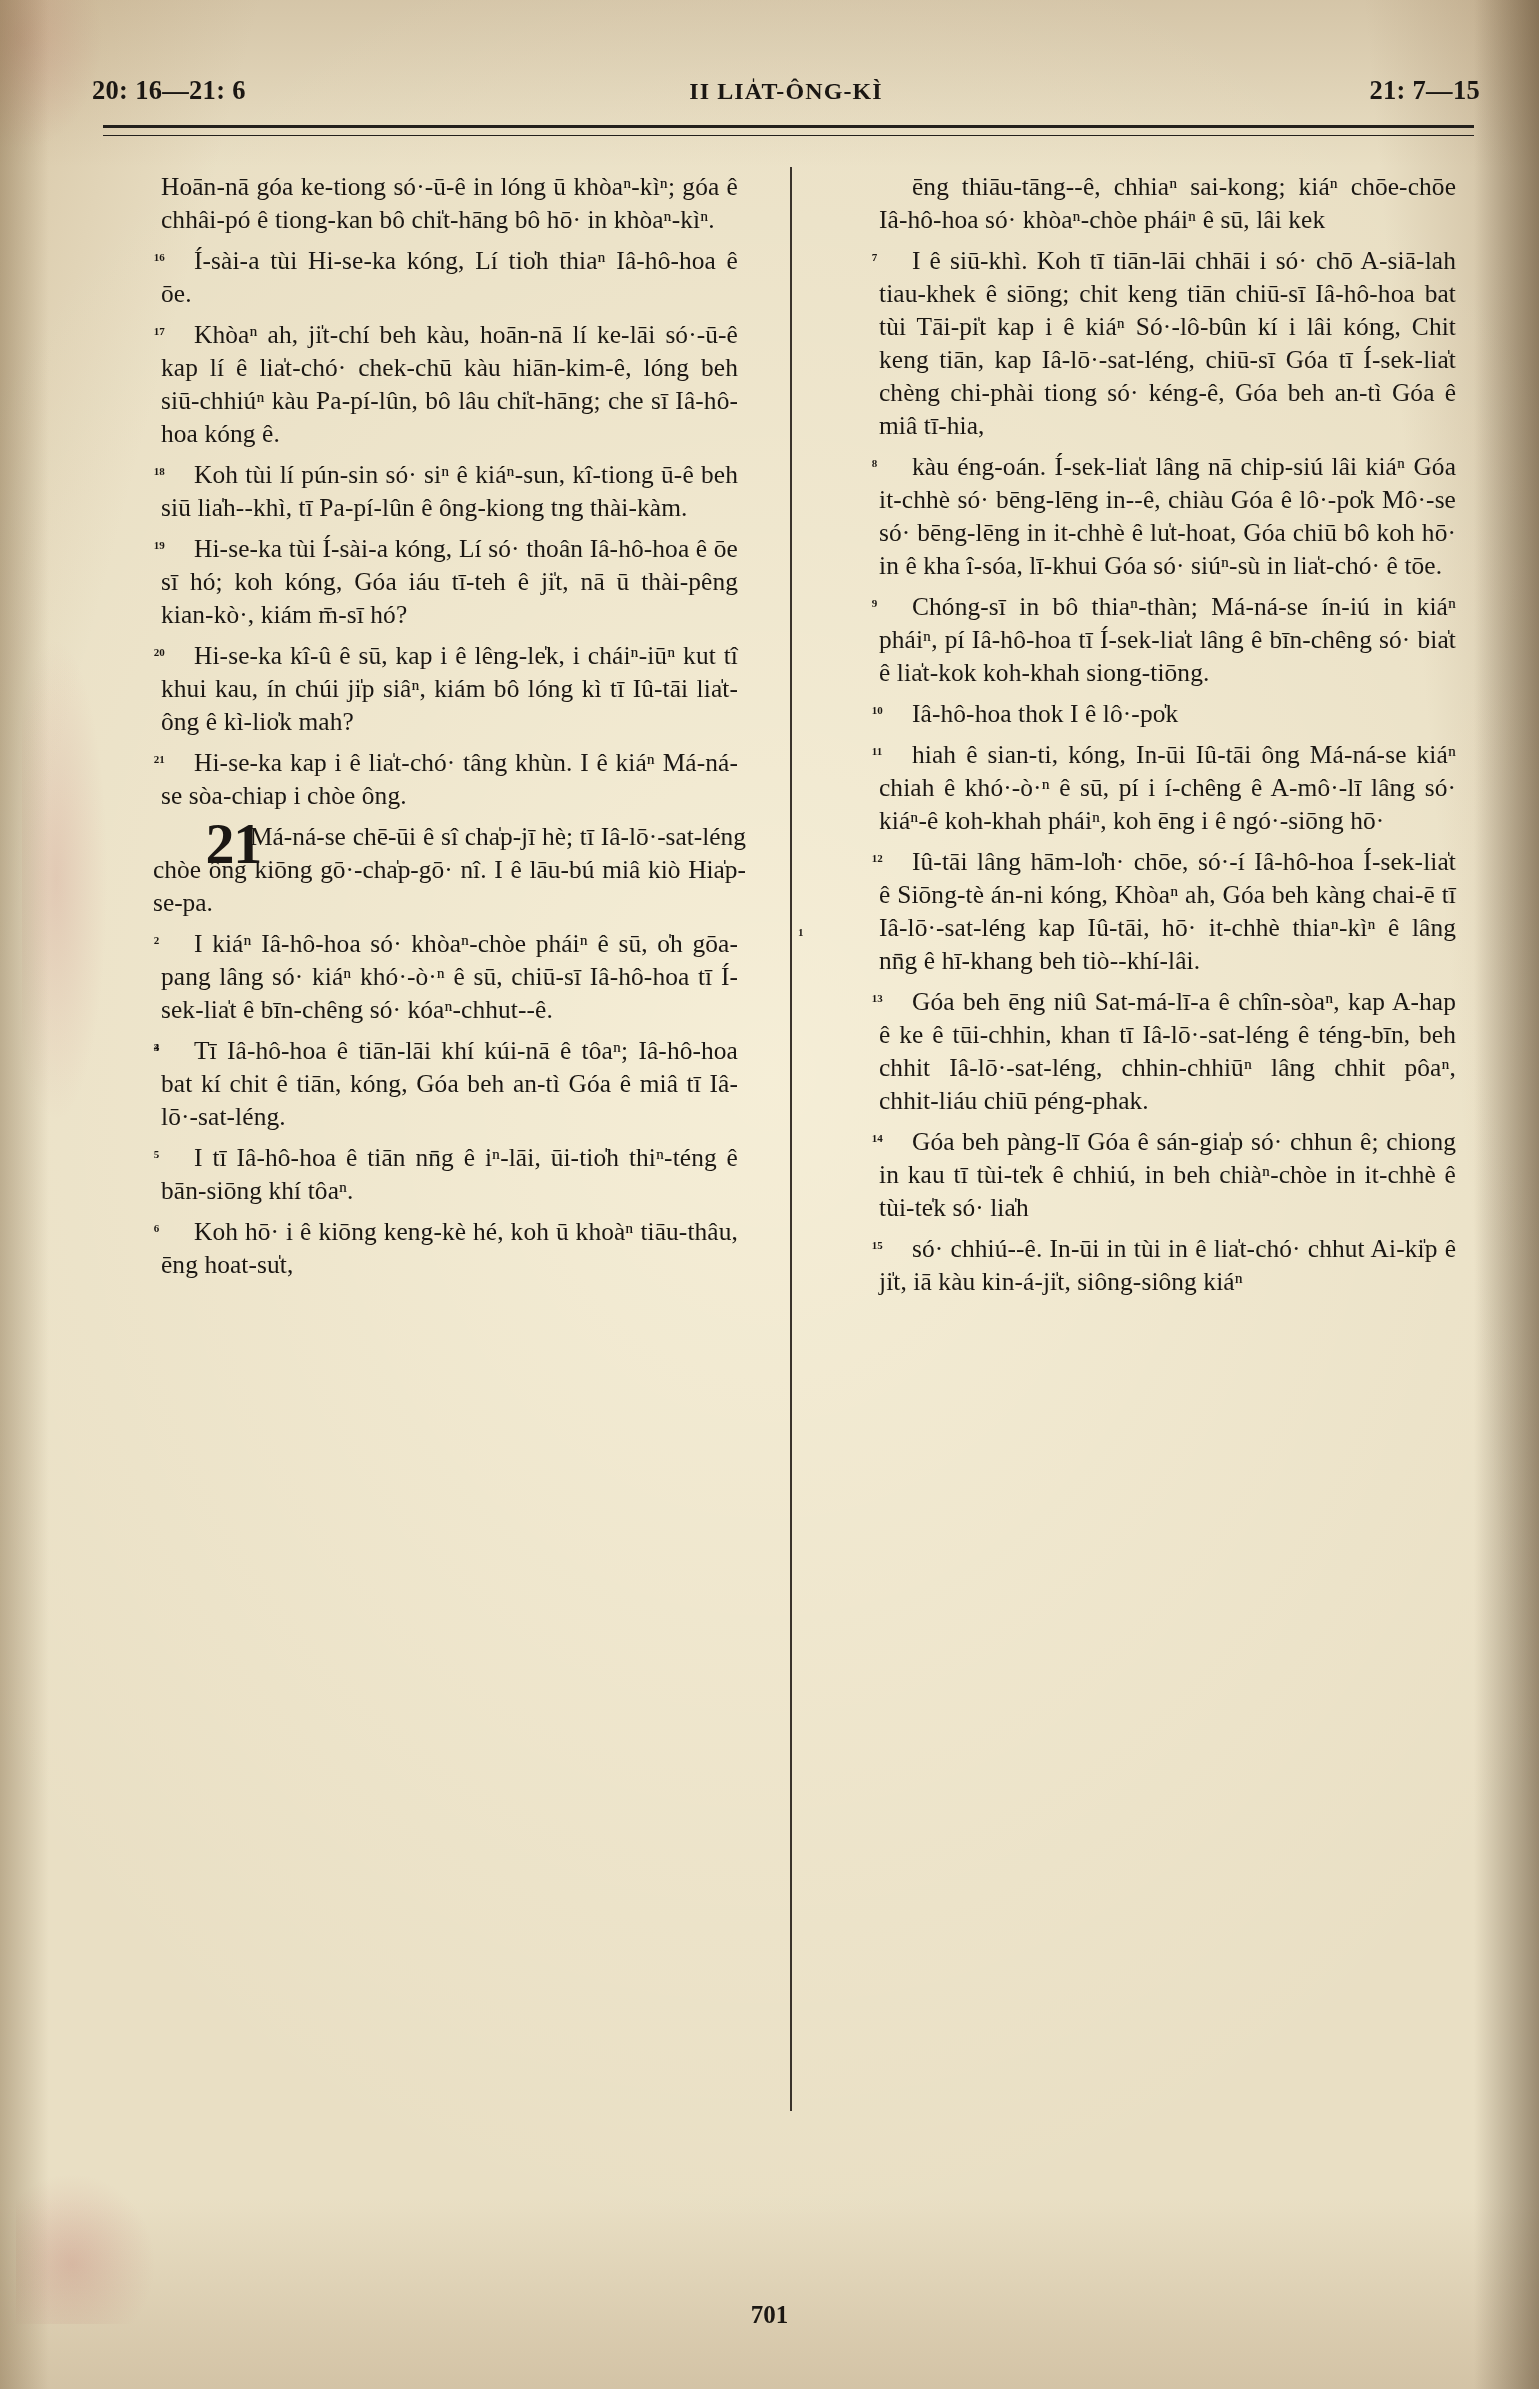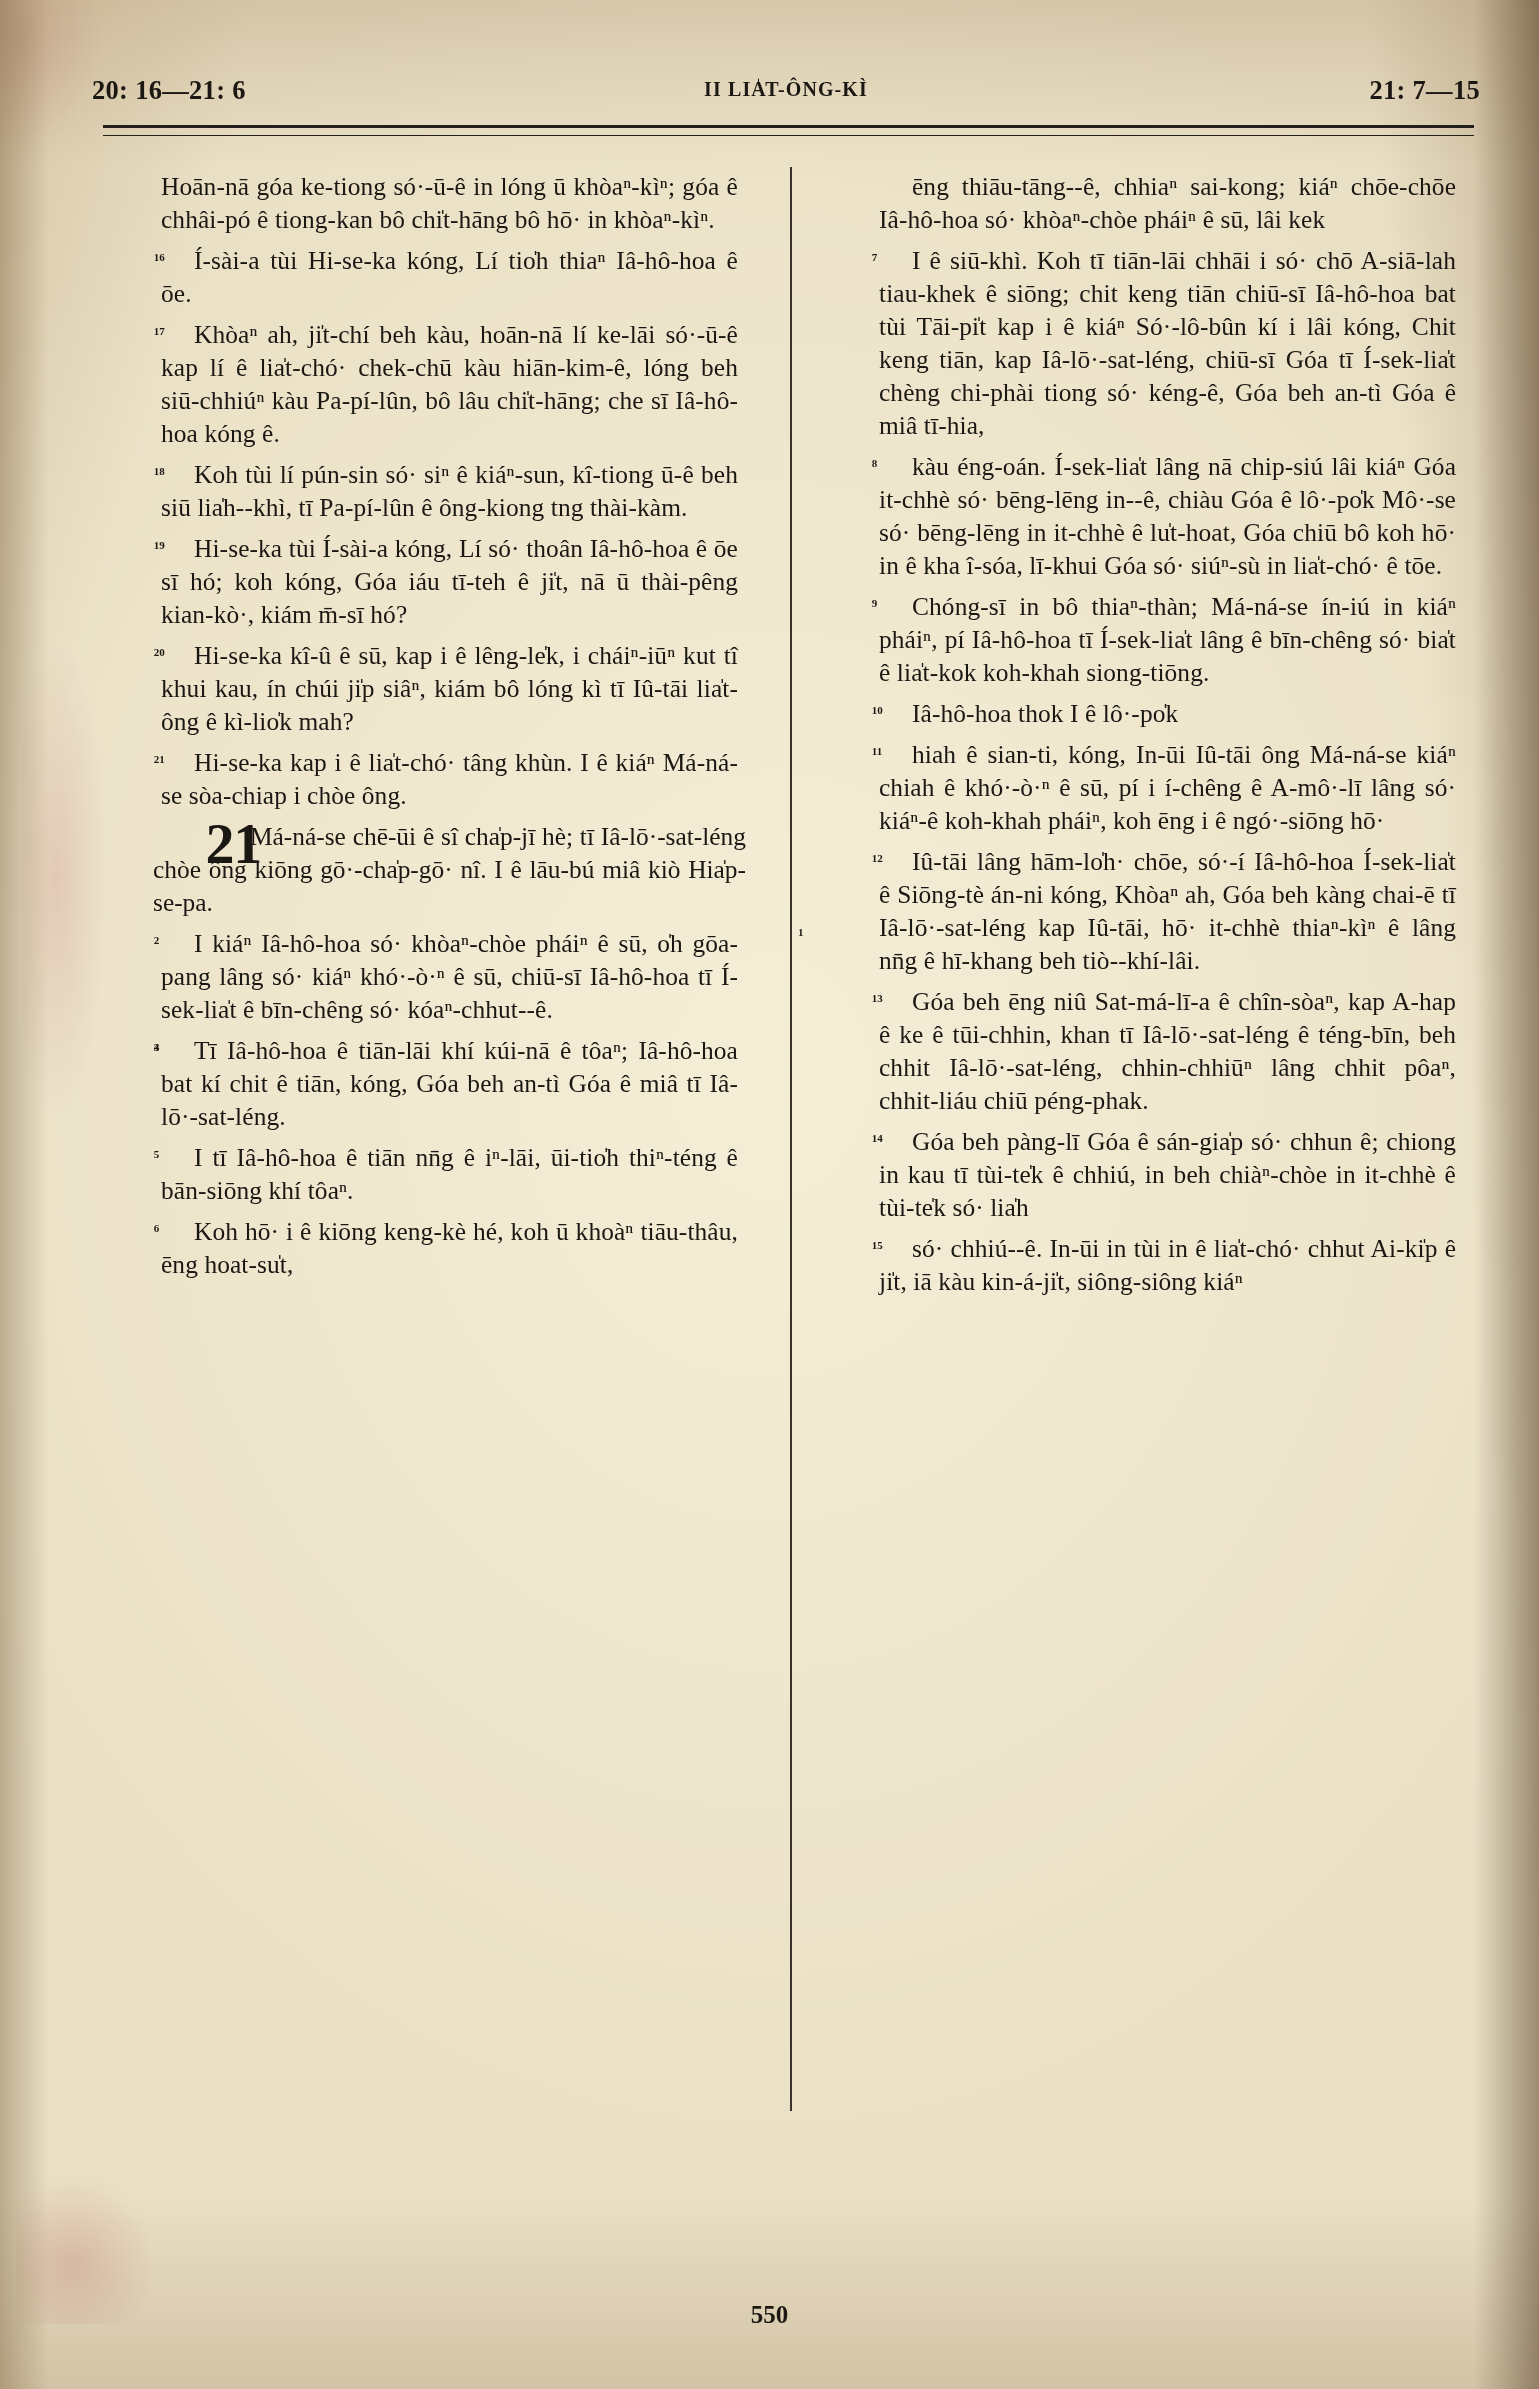--- a/index.html
+++ b/index.html
@@ -86,21 +86,21 @@
     letter-spacing: 0.3px;
     white-space: nowrap;
   }
   .rh-left { left: 0; }
   .rh-right { right: 0; }
   .rh-center {
     position: absolute;
     left: 50%;
     transform: translateX(-50%);
     top: 3.2px;
-    font-size: 20px;
+    font-size: 24px;
     font-weight: bold;
     letter-spacing: 1.1px;
     white-space: nowrap;
   }
 
   .rule {
     position: absolute;
     left: 103px;
     right: 65px;
     top: 125px;
@@ -320,15 +320,15 @@
       </p>
 
       <p class="para indent">
         <span class="vnum">15</span>
         <span>só· chhiú--ê. In-ūi in tùi in ê lia̍t-chó· chhut Ai-ki̍p ê ji̍t, iā kàu kin-á-ji̍t, siông-siông kiáⁿ</span>
       </p>
 
     </div>
   </div>
 
-  <div class="folio">550</div>
+  <div class="folio">701</div>
 </div>
 
 
 </body></html>

